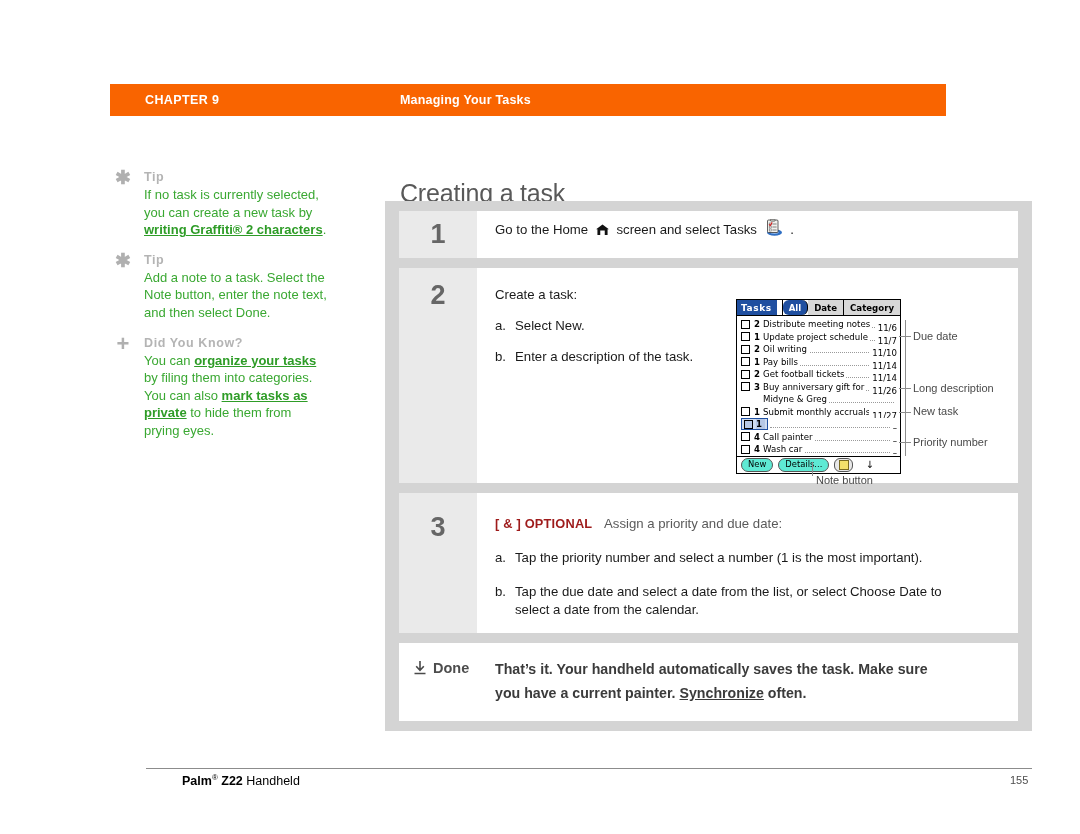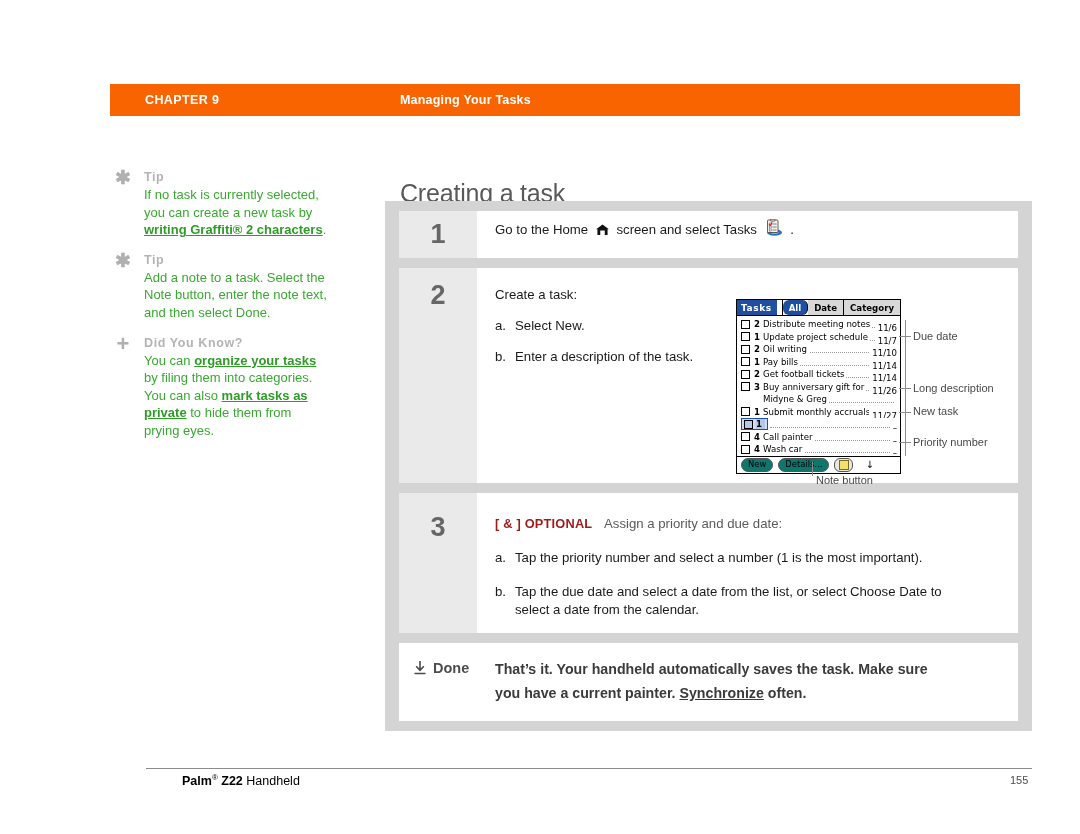--- a/index.html
+++ b/index.html
@@ -14,21 +14,21 @@
     position: relative;
     overflow: hidden;
     -webkit-font-smoothing: antialiased;
   }
 
   
   .chapter-bar {
     position: absolute;
     left: 110px;
     top: 84px;
-    width: 910px;
+    width: 836px;
     height: 32px;
     background: #f96400;
     color: #ffffff;
   }
   .chapter-bar .chapter-label {
     position: absolute;
     left: 35px;
     top: 9px;
     font-size: 12.5px;
     font-weight: bold;
@@ -298,21 +298,21 @@
     display: flex;
     align-items: center;
     padding: 3px 4px;
     gap: 5px;
     height: 17px;
     box-sizing: border-box;
   }
   .dev-btn {
     border: 1px solid #555;
     border-radius: 7px;
-    background: #0f766e;
+    background: #5eead4;
     font-size: 8.4px;
     padding: 0px 6px 1px 6px;
     line-height: 11px;
     color: #000;
   }
   .note-btn {
     border: 1px solid #555;
     border-radius: 6px;
     background: #e8e8e8;
     width: 17px; height: 12px;

